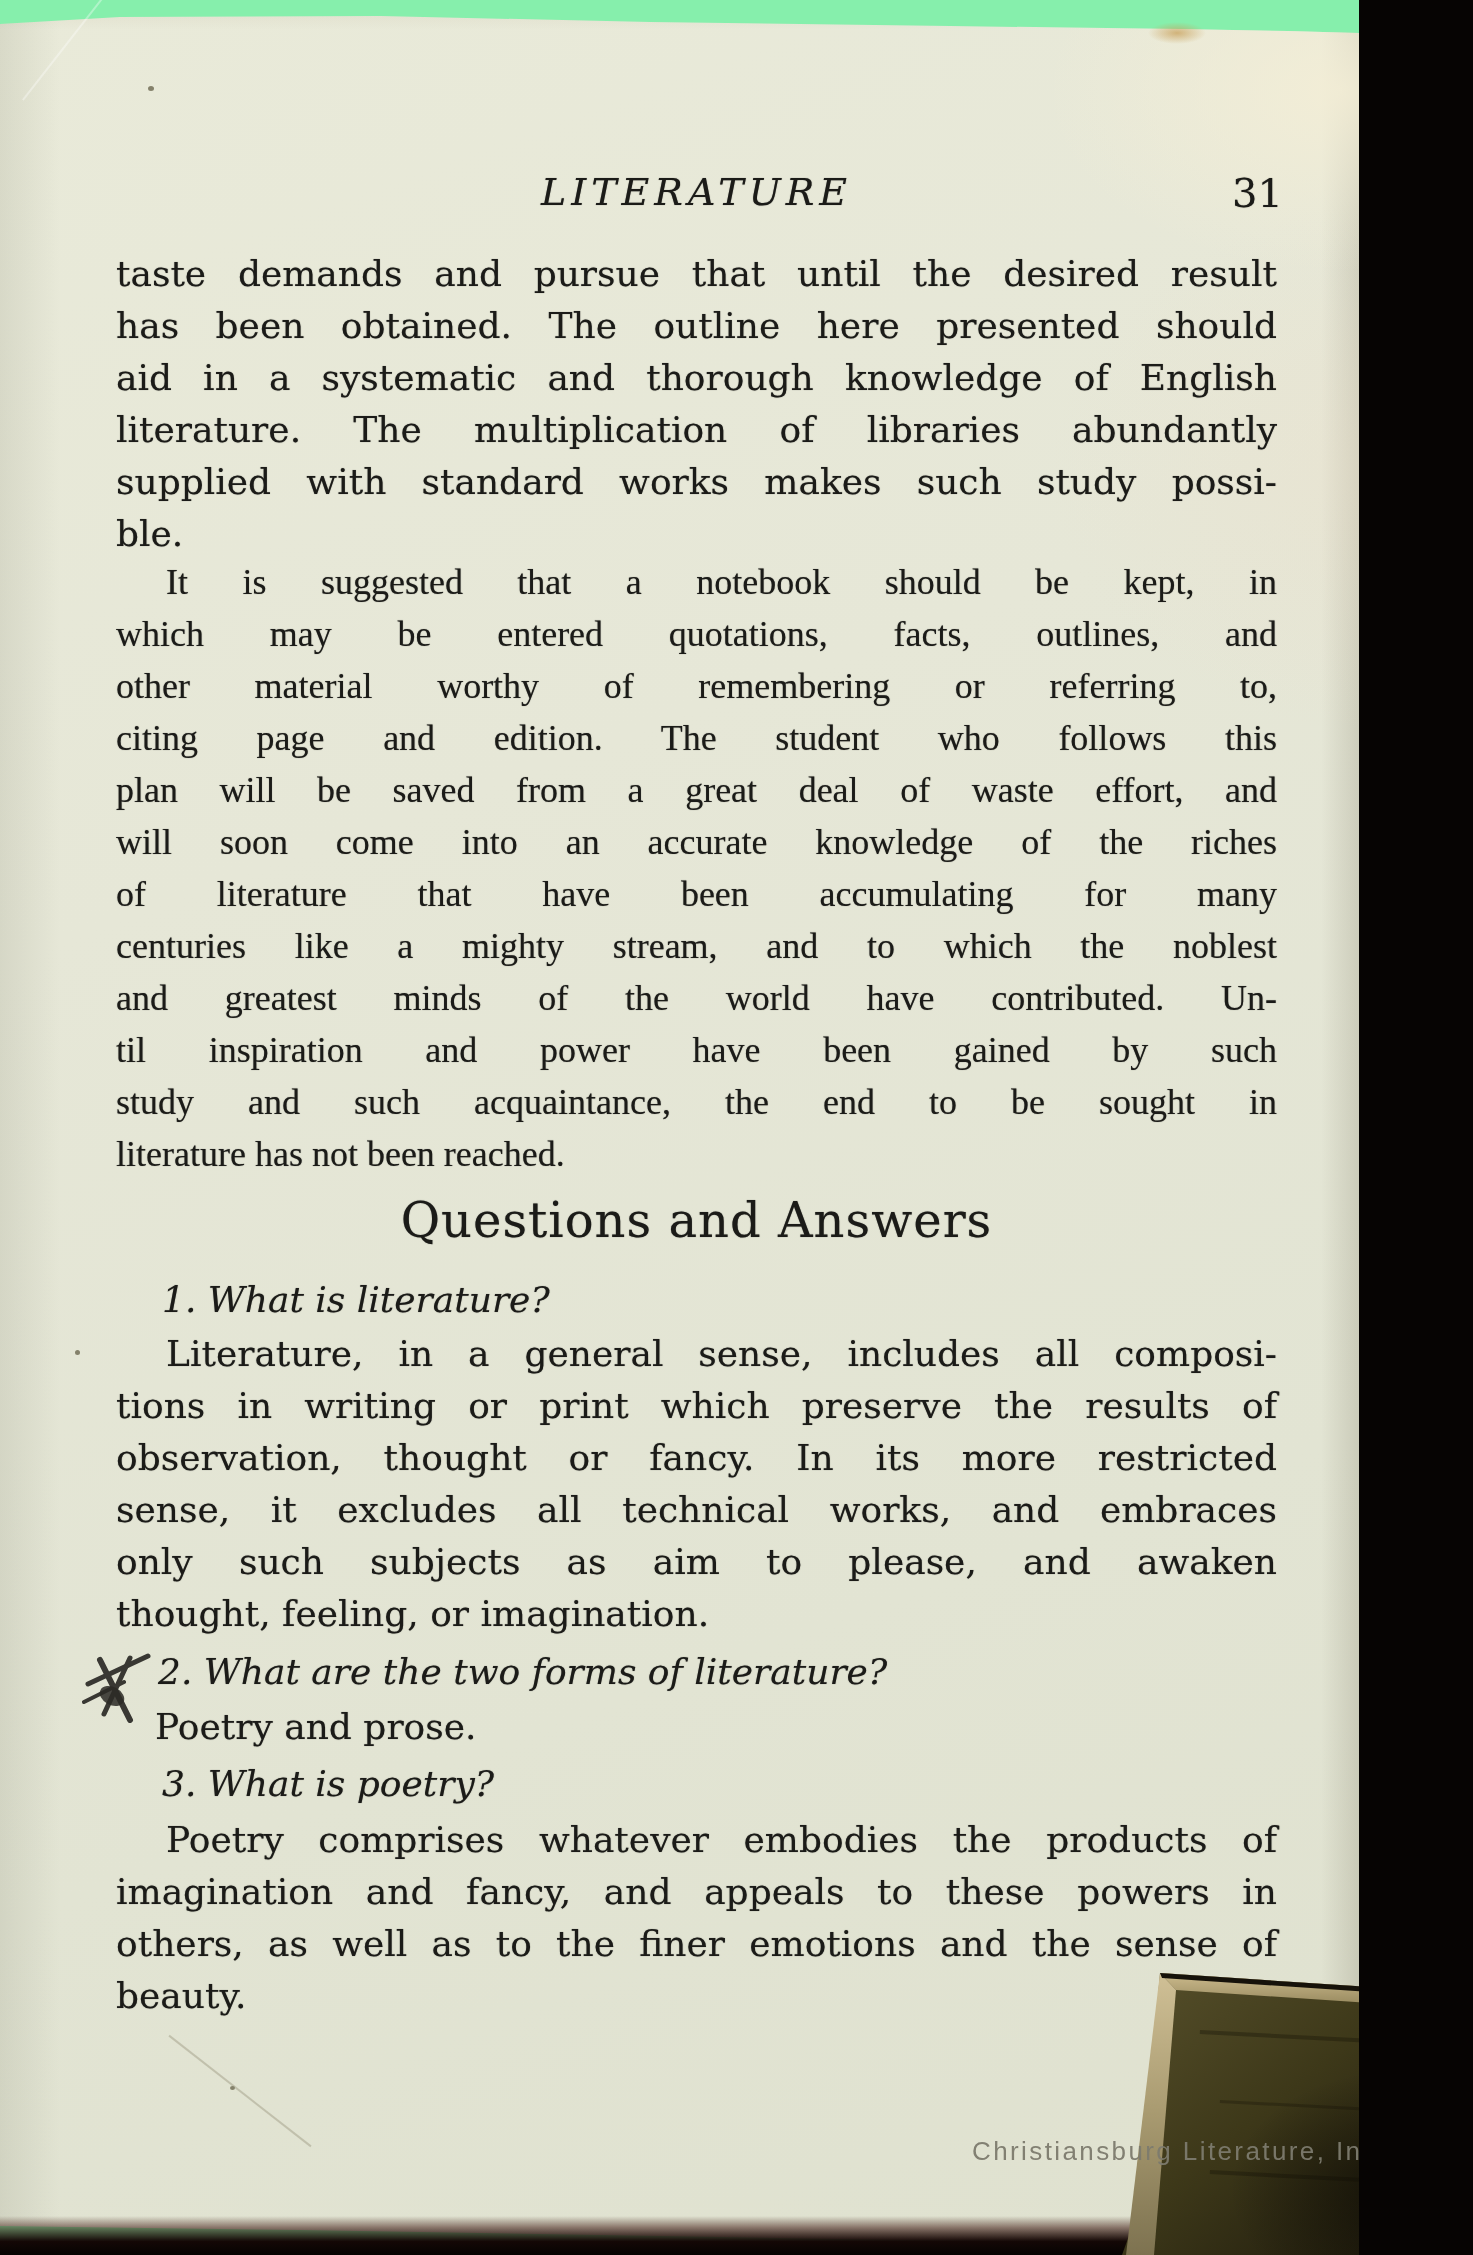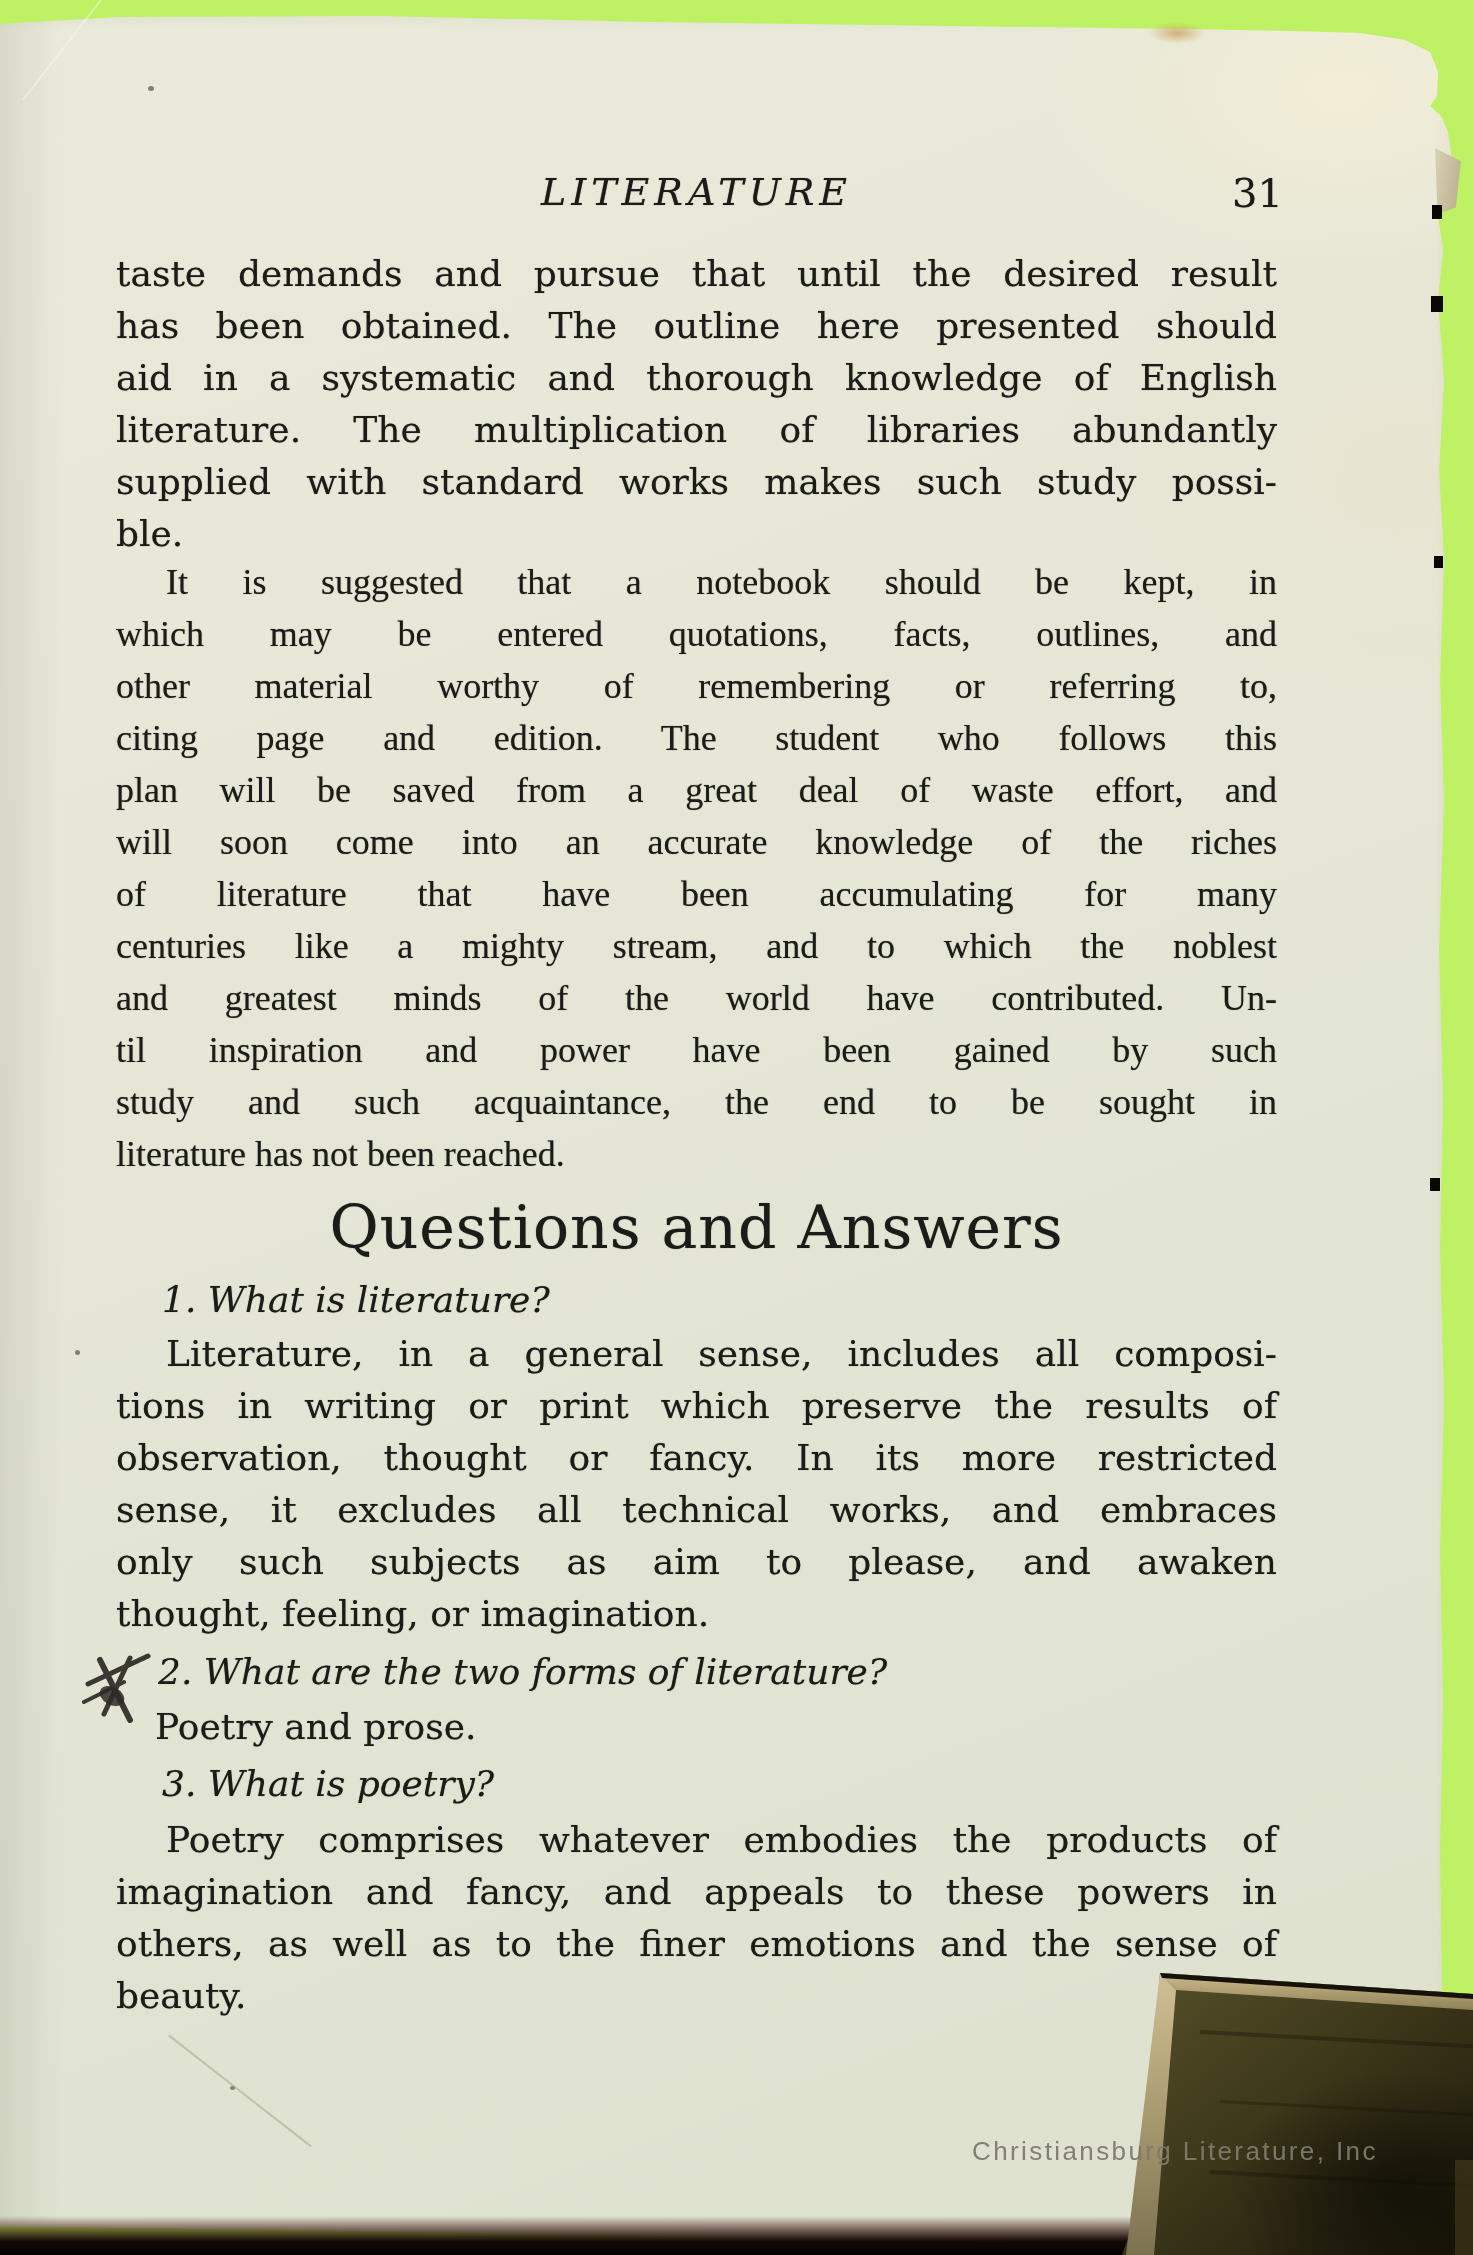--- a/index.html
+++ b/index.html
@@ -1,17 +1,17 @@
 <!DOCTYPE html>
 <html><head>
 <meta charset="utf-8">
 <style>
   html,body{margin:0;padding:0;background:#060403;}
-  .stage{position:relative;width:1473px;height:2255px;overflow:hidden;
-         background:#bef264;font-family:"DejaVu Serif", serif;}
+  .stage{position:relative;width:1359px;height:2255px;overflow:hidden;
+         background:#86efac;font-family:"DejaVu Serif", serif;}
 
   
   .page{position:absolute;inset:0;
     background:
       radial-gradient(420px 260px at 1340px 90px, rgba(244,238,214,.85), rgba(244,238,214,0) 70%),
       radial-gradient(500px 380px at 1400px 470px, rgba(236,222,200,.35), rgba(236,222,200,0) 70%),
       linear-gradient(90deg, rgba(70,72,50,.10) 0px, rgba(70,72,50,0) 60px),
       linear-gradient(270deg, rgba(60,52,28,.14) 0px, rgba(60,52,28,0) 38px),
       linear-gradient(180deg, rgba(120,100,60,.10) 0px, rgba(120,100,60,0) 30px),
       linear-gradient(0deg, rgba(190,178,140,.45) 0px, rgba(190,178,140,0) 26px),
@@ -38,21 +38,21 @@
 
   
   .txt{position:absolute;color:#1b1b18;text-shadow:0 0 1px rgba(27,27,24,.55);}
   .col{left:116px;width:1161px;}
   .ln{font-size:36px;line-height:52px;white-space:nowrap;}
   .jl{text-align:justify;text-align-last:justify;white-space:normal;}
   .indent{text-indent:50px;}
   .qline{font-style:italic;}
   .running-head{font-style:italic;letter-spacing:5px;font-size:38px;text-align:center;}
   .pageno{font-size:40px;}
-  .qa-head{font-size:60px;text-align:center;letter-spacing:1px;}
+  .qa-head{font-size:48px;text-align:center;letter-spacing:1px;}
 
   .watermark{position:absolute;left:972px;top:2136px;font-family:"Liberation Sans",sans-serif;
     font-size:26px;letter-spacing:2.4px;color:#7d7b6e;opacity:.95;white-space:nowrap;
     text-shadow:none;}
 
   .mark-svg{position:absolute;left:78px;top:1648px;}
 
   .bottom-shadow{position:absolute;left:0;top:2216px;width:1473px;height:39px;
     background:linear-gradient(180deg,rgba(62,24,18,0) 0%,rgba(62,24,18,.55) 30%,#140806 65%,#050302 100%);}
 

